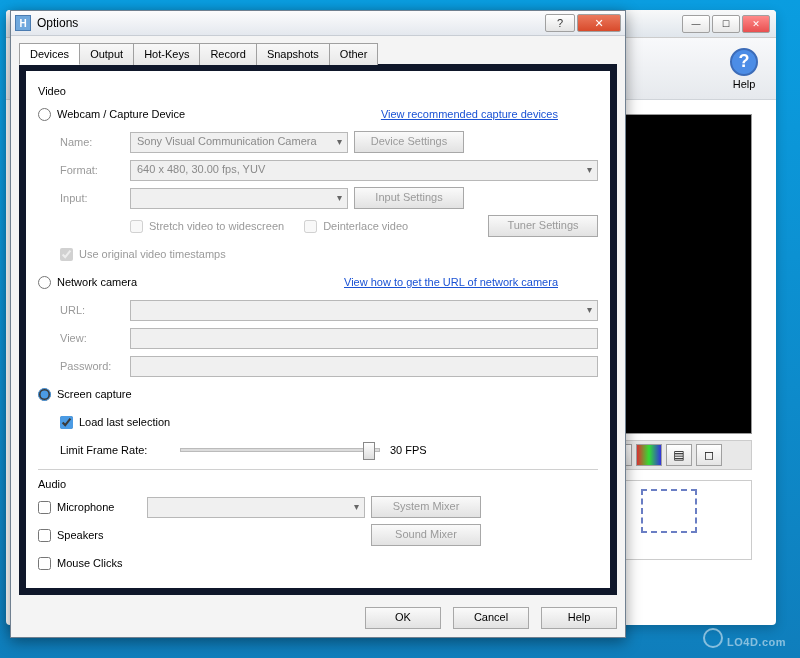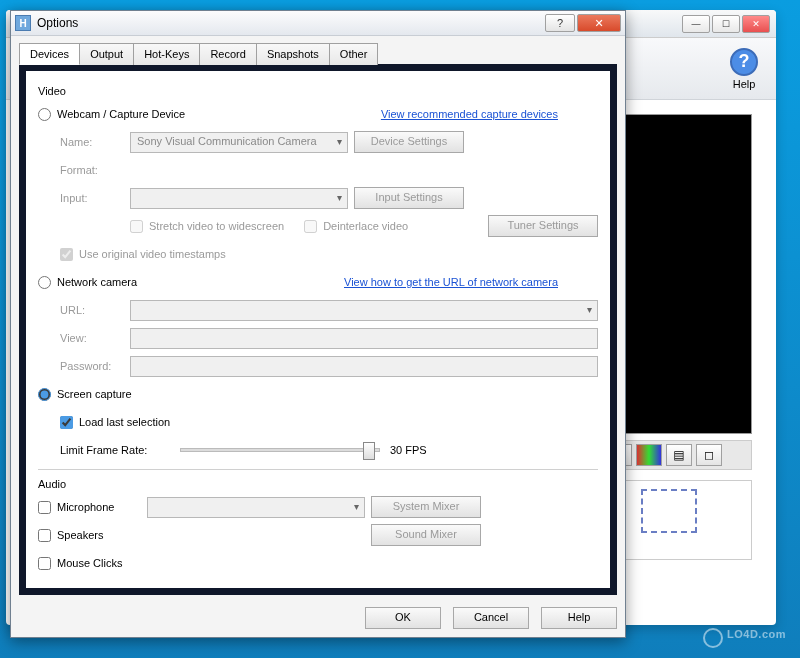--- a/index.html
+++ b/index.html
@@ -43,21 +43,21 @@
 .select::after { content:"▾"; position:absolute; right:5px; top:3px; font-size:10px; color:#666;}
 .select.disabled, .input.disabled { background:#f0f0f0; color:#8a8a8a;}
 .btn { border:1px solid #a8a8a8; background:linear-gradient(180deg,#fafafa,#e2e2e2); padding: 3px 10px; margin-left:6px; min-width:110px; text-align:center; height:22px; }
 .btn.disabled { color:#9a9a9a; }
 .link { color:#1a52d4; text-decoration:underline; }
 .slider-track { flex:1; height:4px; background:#dcdcdc; border:1px solid #bbb; position:relative; margin: 0 10px; max-width:200px;}
 .slider-thumb { position:absolute; right:4px; top:-7px; width:12px; height:18px; background:linear-gradient(180deg,#fff,#ddd); border:1px solid #888;}
 .divider { height:1px; background:#d0d0d0; margin:8px 0;}
 .dlg-footer { display:flex; justify-content:flex-end; gap:6px; padding:8px; border-top: none; background:#f4f4f4;}
 .dlg-footer .btn { min-width: 76px; }
-.watermark { position:absolute; right:14px; bottom:10px; color:rgba(255,255,255,0.5); font-size:18px; font-weight:bold; letter-spacing:0.5px; display:flex; align-items:flex-start; gap:4px;}
+.watermark { position:absolute; right:14px; bottom:10px; color:rgba(255,255,255,0.5); font-size:18px; font-weight:bold; letter-spacing:0.5px; display:flex; align-items:flex-end; gap:4px;}
 .watermark .globe { width:20px;height:20px;border-radius:50%;border:2px solid rgba(255,255,255,0.5);}
 
 input[type=radio], input[type=checkbox]{ width:13px;height:13px; accent-color:#4b9be4;}
 .field-col { flex: 0 0 218px; }
 </style>
 </head>
 <body>
 
 <div class="main-window">
   <div class="main-titlebar">
@@ -118,20 +118,21 @@
       </div>
 
       <div class="row indent">
         <span class="lbl disabled">Name:</span>
         <div class="select disabled field-col">Sony Visual Communication Camera</div>
         <div class="btn disabled">Device Settings</div>
       </div>
 
       <div class="row indent">
         <span class="lbl disabled">Format:</span>
+        <div class="select disabled" style="flex:1">640 x 480, 30.00 fps, YUV</div>
       </div>
 
       <div class="row indent">
         <span class="lbl disabled">Input:</span>
         <div class="select disabled field-col"></div>
         <div class="btn disabled">Input Settings</div>
       </div>
 
       <div class="row indent">
         <span class="lbl"></span>

